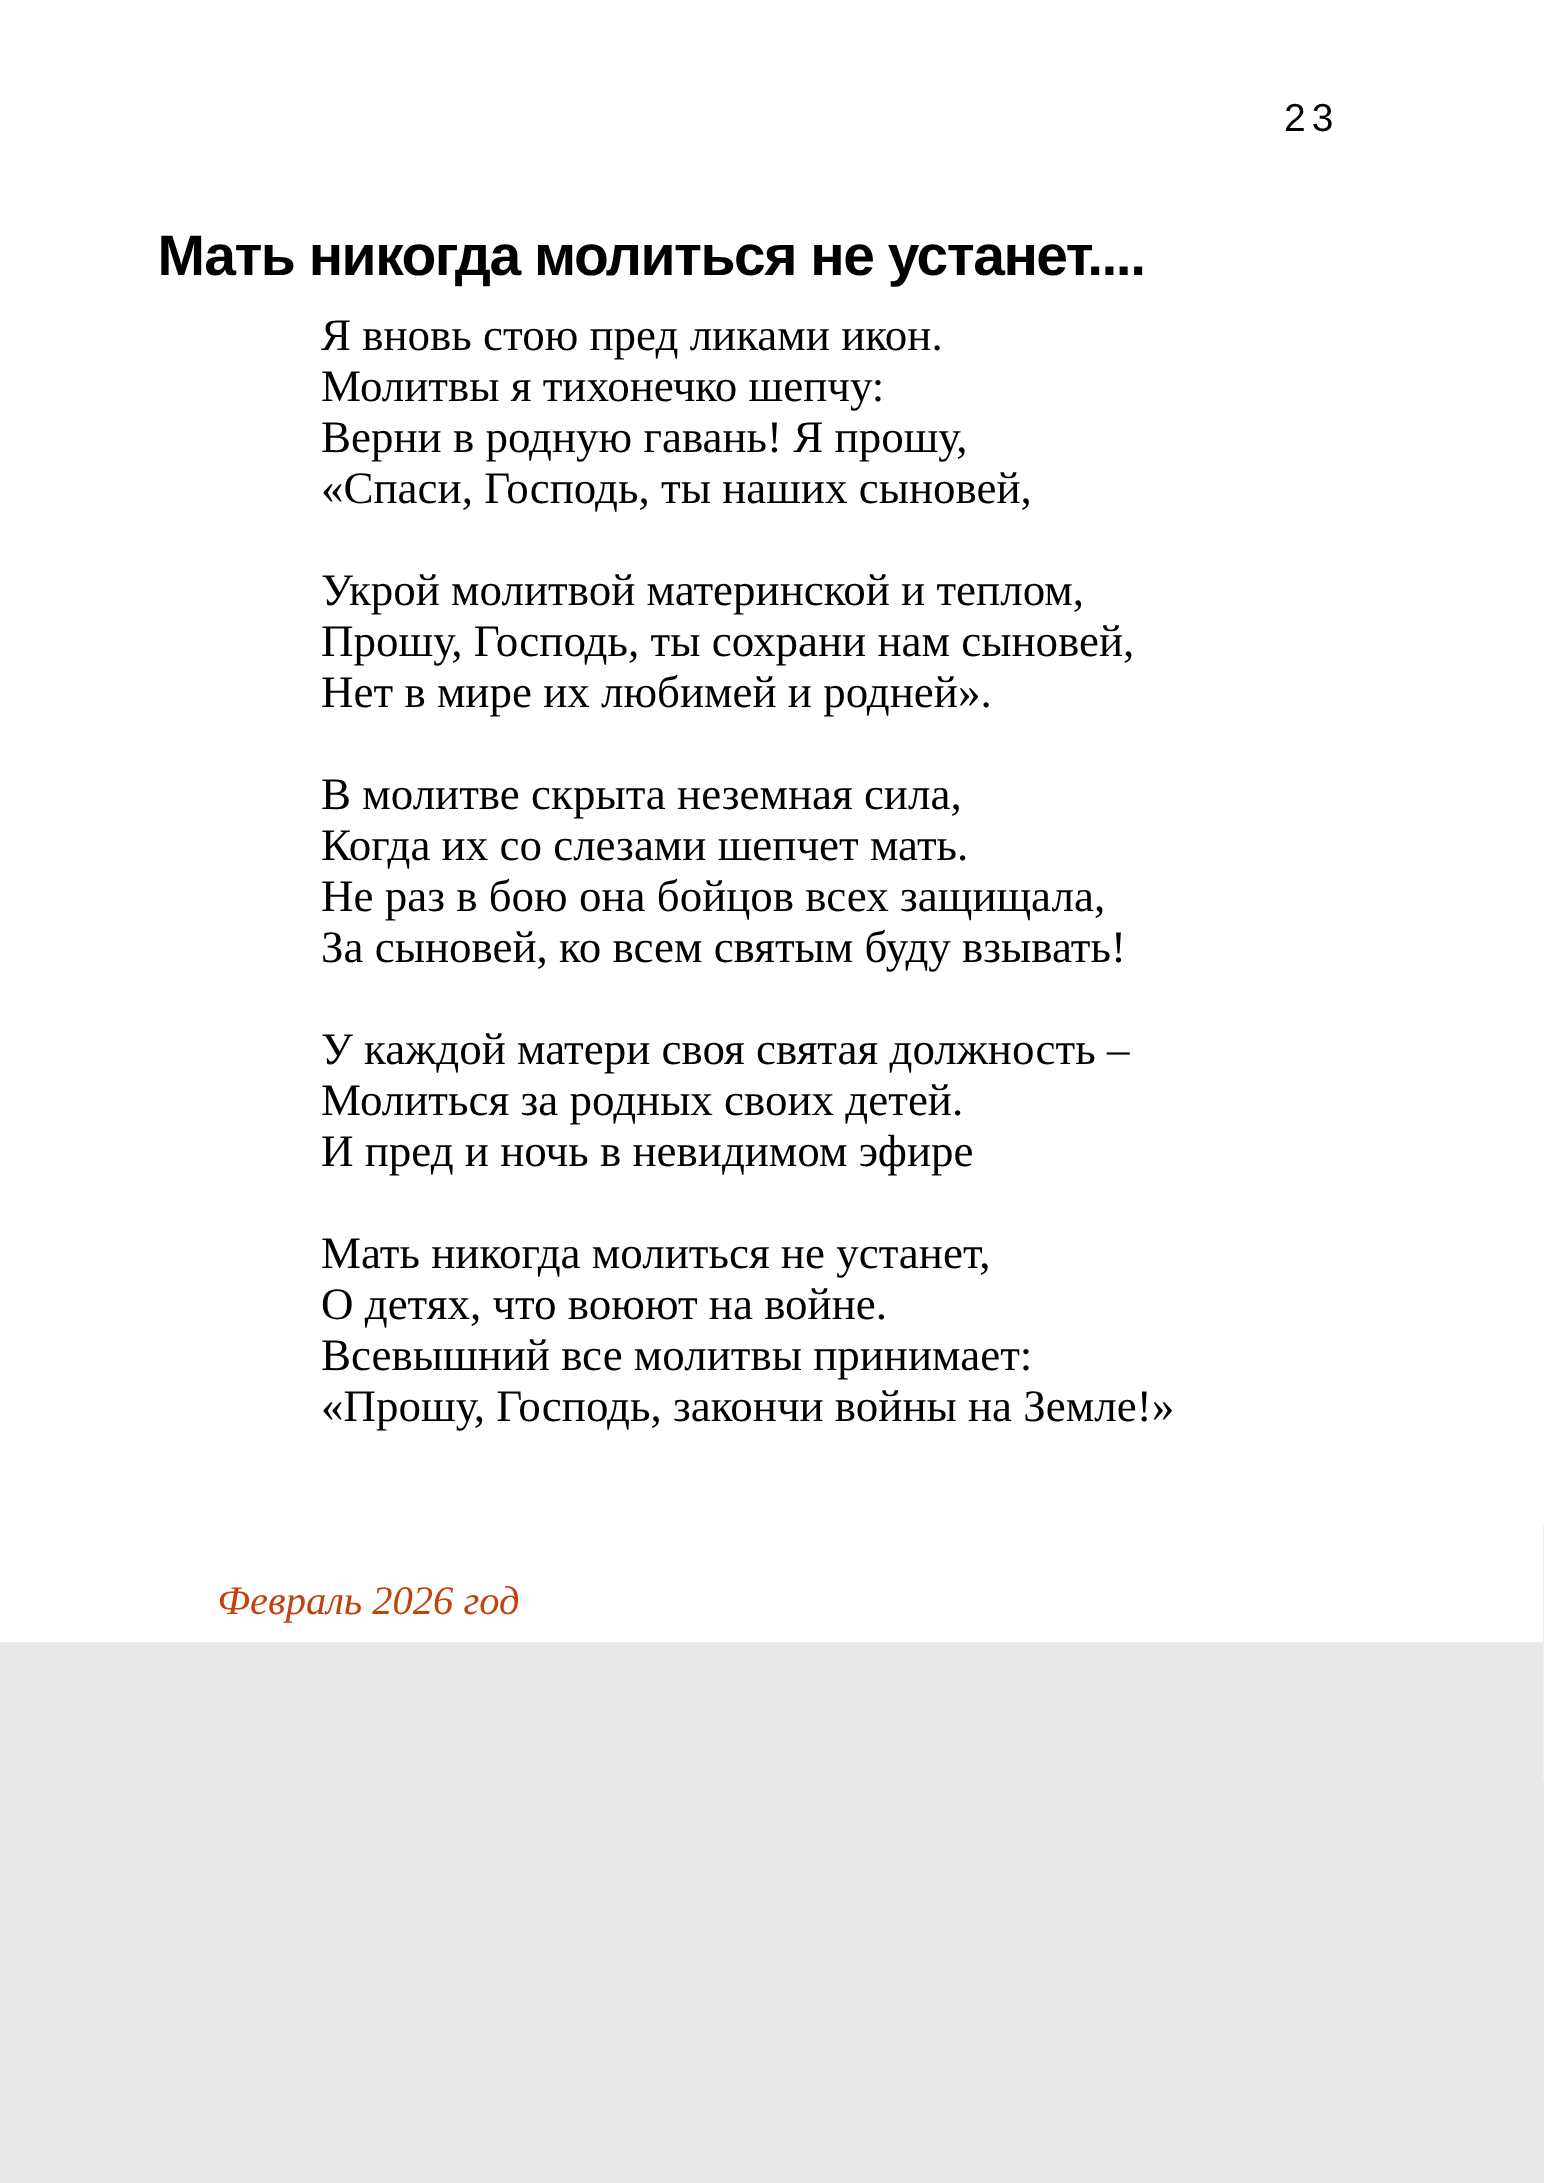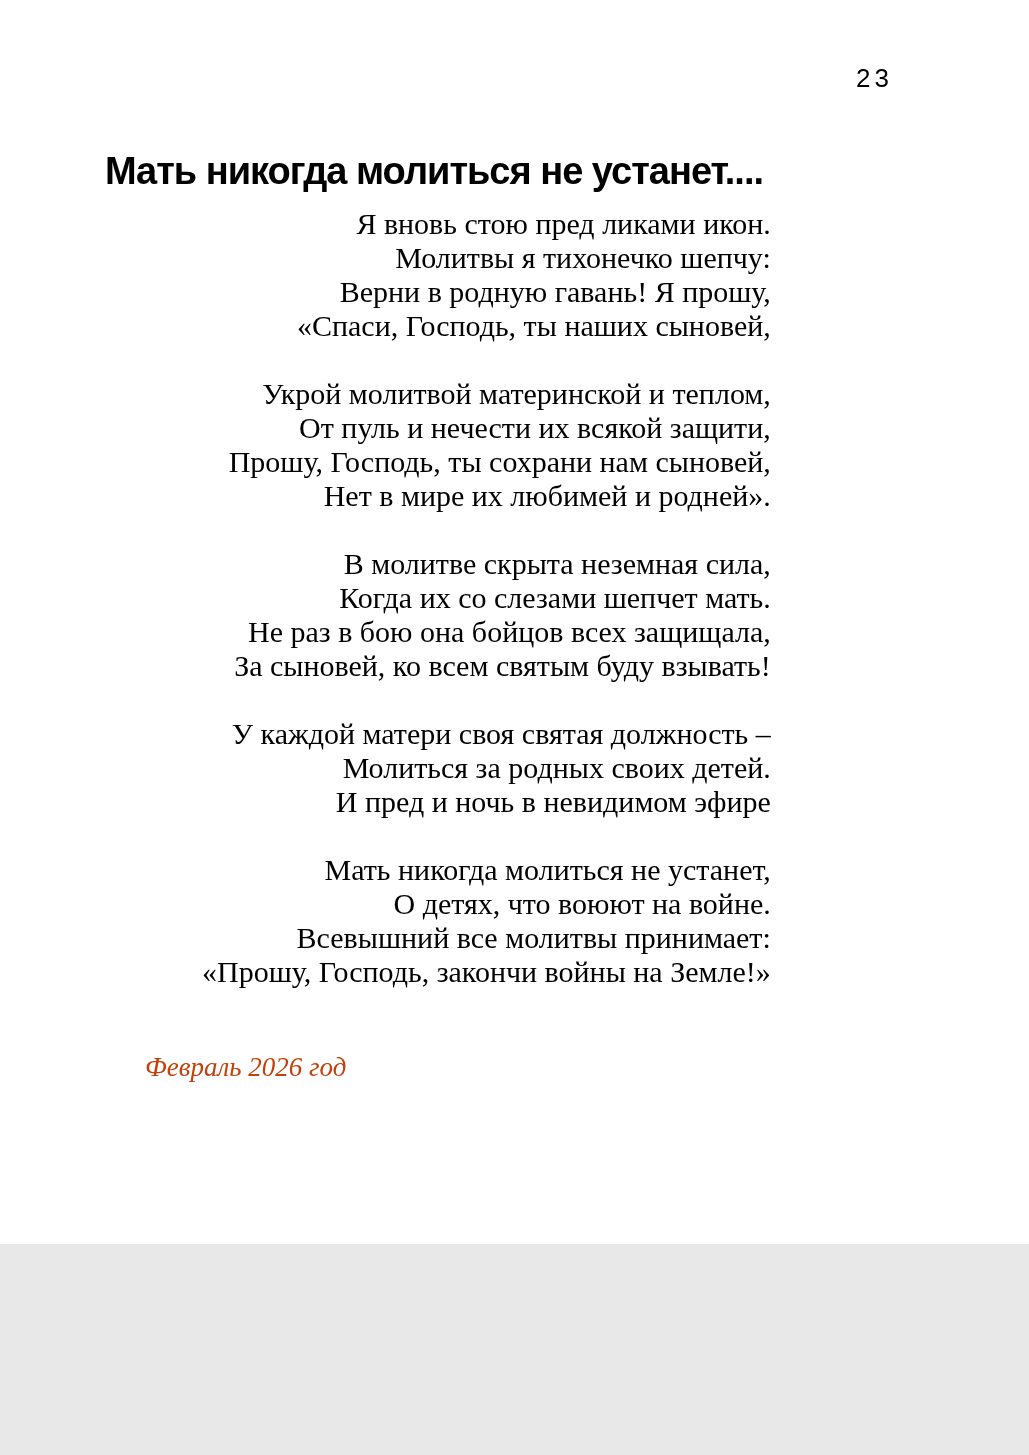--- a/index.html
+++ b/index.html
@@ -3,21 +3,21 @@
 <meta charset="utf-8">
 <style>
   html, body {
     margin: 0;
     padding: 0;
     background: #e8e8e8;
   }
   .page {
     position: relative;
     width: 1029px;
-    height: 1244px;
+    height: 1095px;
     margin: 0 auto;
     background: #ffffff;
     color: #000000;
     overflow: hidden;
   }
   .page-number {
     position: absolute;
     top: 63px;
     left: 856px;
     font-family: "Liberation Sans", sans-serif;
@@ -40,22 +40,21 @@
   .poem {
     position: absolute;
     top: 207px;
     left: 198px;
     font-family: "Liberation Serif", serif;
     font-size: 30px;
     line-height: 34px;
     color: #000000;
   }
   .stanza {
-    margin: 0 0 34px 4px;
-    text-align: right;
+    margin: 0 0 34px 16px;
   }
   .poem-line {
     white-space: nowrap;
   }
   .date-caption {
     position: absolute;
     top: 1052px;
     left: 145px;
     font-family: "Liberation Serif", serif;
     font-style: italic;
@@ -74,21 +73,20 @@
 
   <div class="poem">
       <div class="stanza">
         <div class="poem-line">Я вновь стою пред ликами икон.</div>
         <div class="poem-line">Молитвы я тихонечко шепчу:</div>
         <div class="poem-line">Верни в родную гавань! Я прошу,</div>
         <div class="poem-line">«Спаси, Господь, ты наших сыновей,</div>
       </div>
       <div class="stanza">
         <div class="poem-line">Укрой молитвой материнской и теплом,</div>
-        <div class="poem-line">От пуль и нечести их всякой защити,</div>
         <div class="poem-line">Прошу, Господь, ты сохрани нам сыновей,</div>
         <div class="poem-line">Нет в мире их любимей и родней».</div>
       </div>
       <div class="stanza">
         <div class="poem-line">В молитве скрыта неземная сила,</div>
         <div class="poem-line">Когда их со слезами шепчет мать.</div>
         <div class="poem-line">Не раз в бою она бойцов всех защищала,</div>
         <div class="poem-line">За сыновей, ко всем святым буду взывать!</div>
       </div>
       <div class="stanza">

